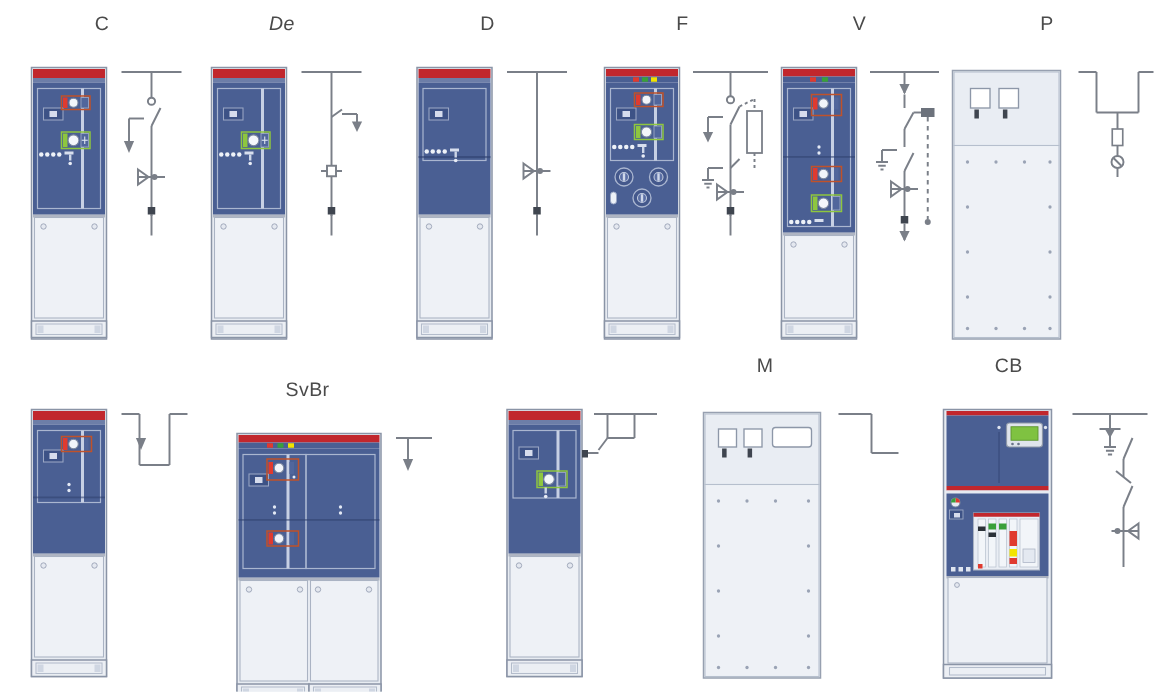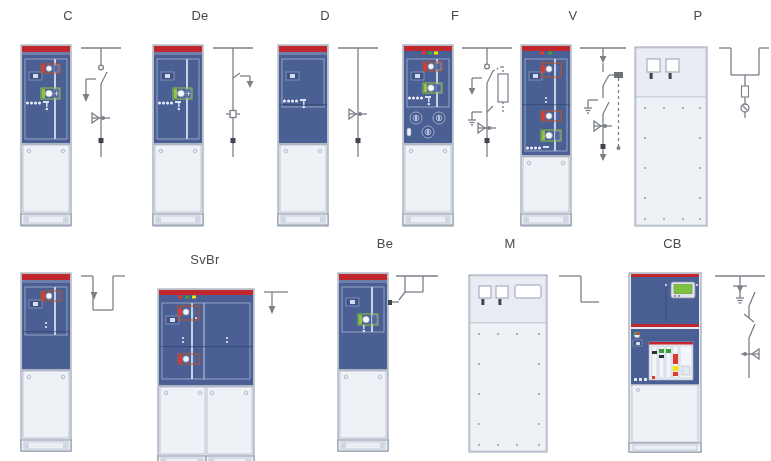--- a/index.html
+++ b/index.html
@@ -83,21 +83,21 @@
           <line x1="84" y1="92" x2="102" y2="92"></line>
           <path d="M84 87 L91 92 L84 97 Z" fill="none"></path>
           <circle cx="95" cy="92" r="2" fill="#7a7f88" stroke="none"></circle>
         </g>
         <rect x="90.5" y="112" width="5" height="5" fill="#3f454f" stroke="none"></rect>
         <line x1="93" y1="117" x2="93" y2="131"></line>
       </g>
     </svg>
   </div>
 
-  <div class="cell" style="left:140px;top:8px;width:120px;height:225px;">
+  <div class="cell" style="left:128px;top:8px;width:120px;height:225px;font-style:italic;">
     <div class="cell-label">De</div>
     <svg width="120" height="210" viewBox="0 0 120 210" style="position:absolute;top:18px;left:0;">
       <g>
         <rect x="13" y="19" width="50" height="181" fill="#e8ecf2" stroke="#8a94a6" stroke-width="1"></rect>
         <rect x="14" y="20" width="48" height="6" fill="#c1272d"></rect>
         <rect x="14" y="26" width="48" height="3" fill="#6d7ea8"></rect>
         <rect x="14" y="29" width="48" height="88" fill="#4a5f93"></rect>
         <rect x="17" y="33" width="42" height="80" fill="none" stroke="#aab6d0" stroke-width="0.8"></rect>
         <rect x="46" y="33" width="2" height="80" fill="#c7d0e4"></rect>
         <rect x="21" y="46" width="13" height="8" fill="#3d5286" stroke="#9aa6c4" stroke-width="0.7"></rect>
@@ -521,21 +521,20 @@
       </g>
       <g stroke="#7a7f88" fill="none" stroke-width="1.3">
         <line x1="114" y1="22" x2="138" y2="22"></line>
         <line x1="122" y1="22" x2="122" y2="42"></line>
         <path d="M118.6 36 L125.4 36 L122 44 Z" fill="#7a7f88" stroke="none"></path>
       </g>
     </svg>
   </div>
 
   <div class="cell" style="left:325px;top:236px;width:120px;height:225px;">
-    <div class="cell-label">Be</div>
     <svg width="120" height="208" viewBox="0 0 120 208" style="position:absolute;top:18px;left:0;">
       <g>
         <rect x="13" y="19" width="50" height="178" fill="#e8ecf2" stroke="#8a94a6" stroke-width="1"></rect>
         <rect x="14" y="20" width="48" height="6" fill="#c1272d"></rect>
         <rect x="14" y="26" width="48" height="3" fill="#6d7ea8"></rect>
         <rect x="14" y="29" width="48" height="86" fill="#4a5f93"></rect>
         <rect x="17" y="33" width="42" height="45" fill="none" stroke="#aab6d0" stroke-width="0.8"></rect>
         <rect x="46" y="33" width="2" height="45" fill="#c7d0e4"></rect>
         <rect x="21" y="44" width="13" height="8" fill="#3d5286" stroke="#9aa6c4" stroke-width="0.7"></rect>
         <rect x="25" y="46" width="5" height="4" fill="#d6dced"></rect>

